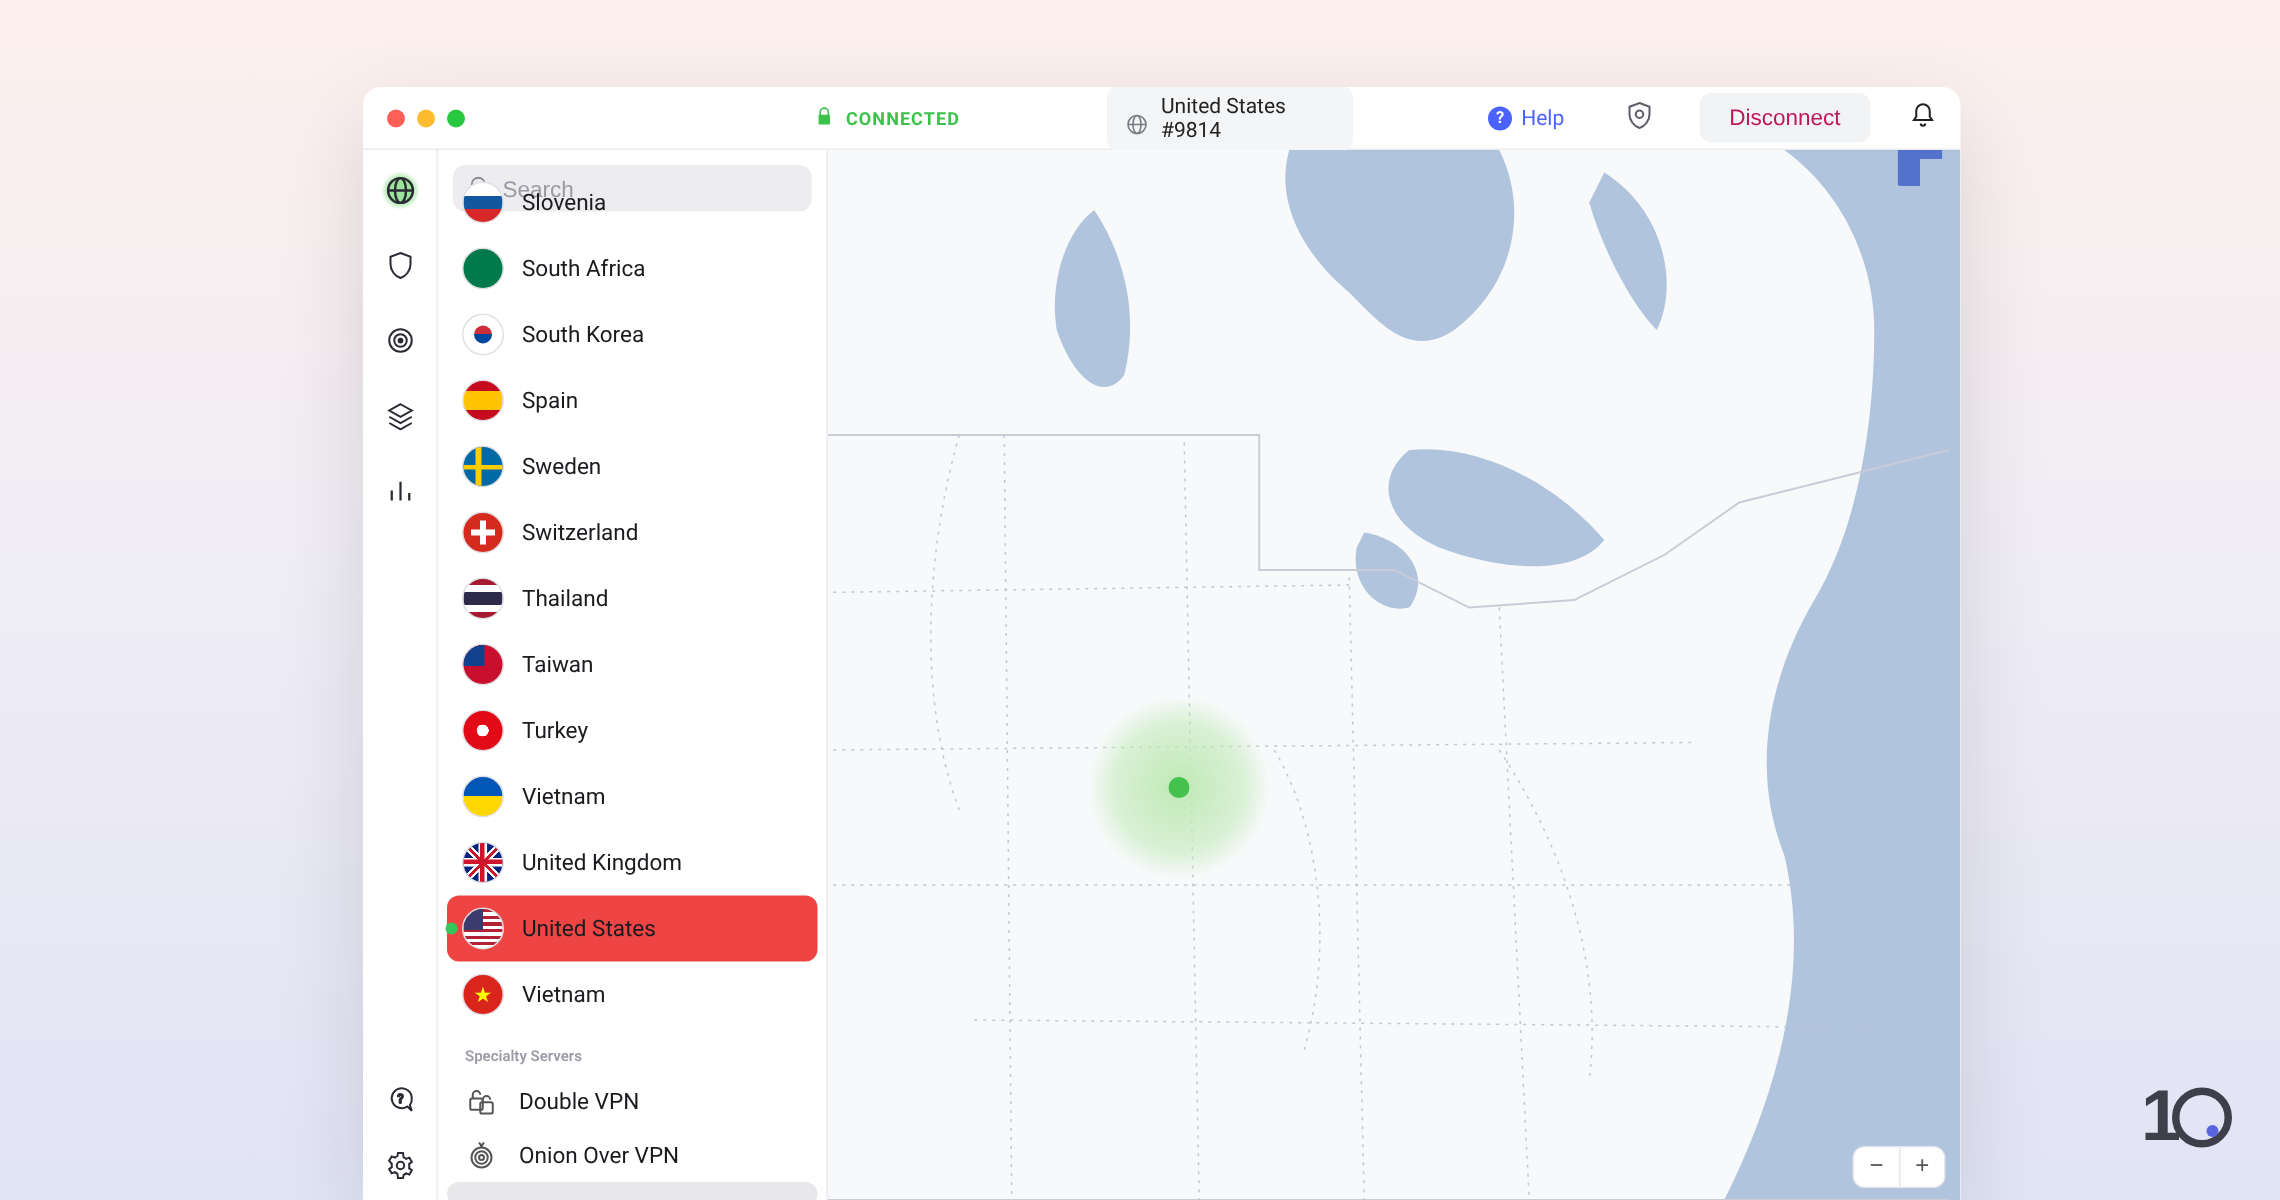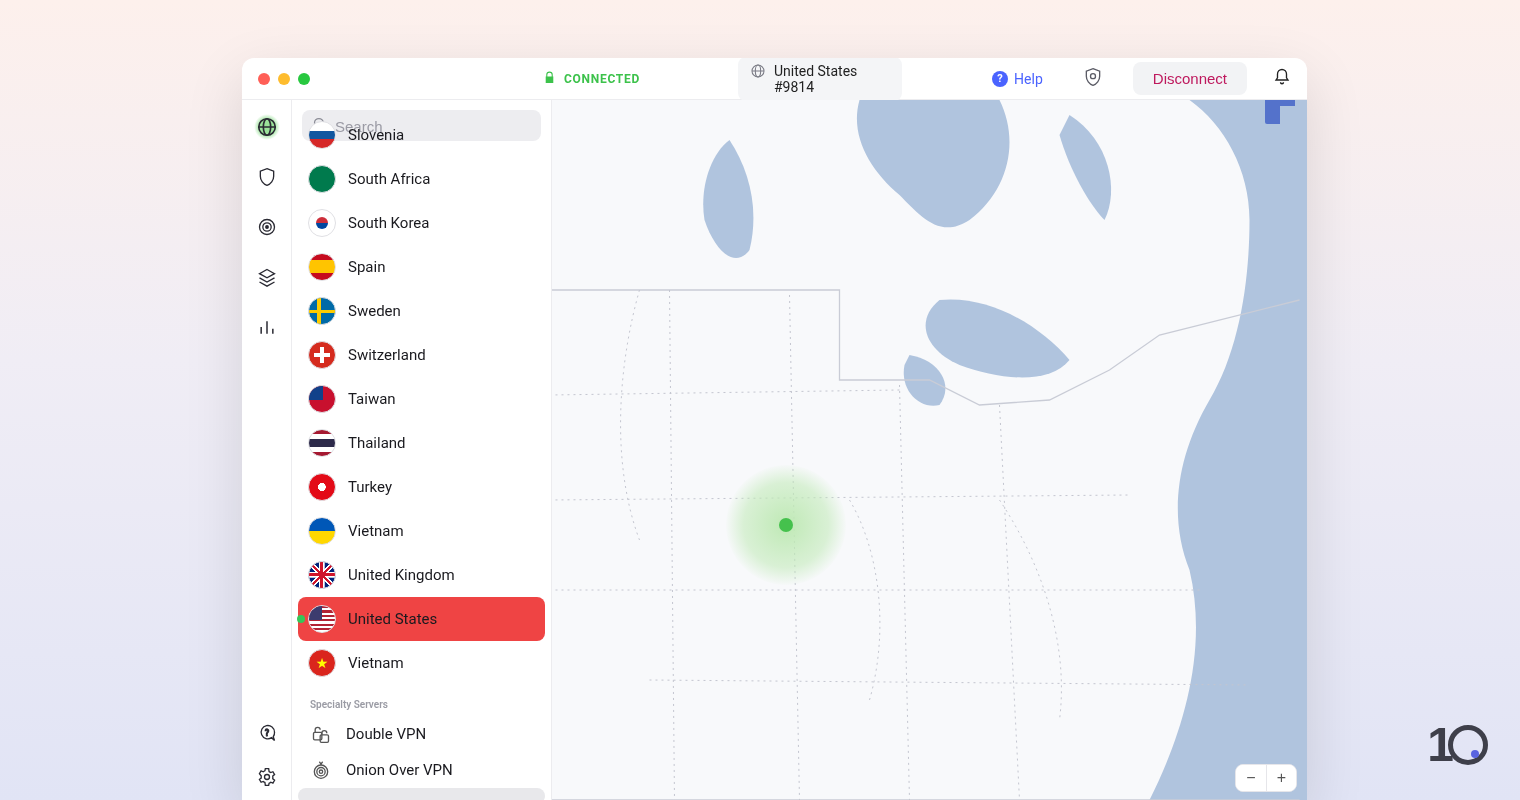--- a/index.html
+++ b/index.html
@@ -38,21 +38,21 @@
   .tl-close { background:#ff5f57; }
   .tl-min   { background:#febc2e; }
   .tl-max   { background:#28c840; }
   .status-pill {
     margin-left: 225px;
     display:flex; align-items:center; gap:8px;
     font-size: 12px; font-weight:700; letter-spacing:.06em;
     color:#3cc24b;
   }
   .server-pill {
-    display:flex; align-items:flex-start; gap:8px;
+    display:flex; align-items:flex-end; gap:8px;
     background:#f4f5f7; border-radius:8px;
     padding:6px 22px 6px 12px;
     font-size: 14px; color:#222;
     margin-left: 90px;
   }
   .help-link {
     display:flex; align-items:center; gap:6px;
     color:#4a63ff; font-size:14px;
     margin-left: 82px;
     cursor:pointer;
@@ -368,26 +368,26 @@
           </div>
           <div class="country-item">
             <span class="flag flag-se"></span>
             <span>Sweden</span>
           </div>
           <div class="country-item">
             <span class="flag flag-ch"></span>
             <span>Switzerland</span>
           </div>
           <div class="country-item">
+            <span class="flag flag-th"></span>
+            <span>Thailand</span>
+          </div>
+          <div class="country-item">
             <span class="flag flag-tw"></span>
             <span>Taiwan</span>
-          </div>
-          <div class="country-item">
-            <span class="flag flag-th"></span>
-            <span>Thailand</span>
           </div>
           <div class="country-item">
             <span class="flag flag-tr"></span>
             <span>Turkey</span>
           </div>
           <div class="country-item">
             <span class="flag flag-ua"></span>
             <span>Vietnam</span>
           </div>
           <div class="country-item">

